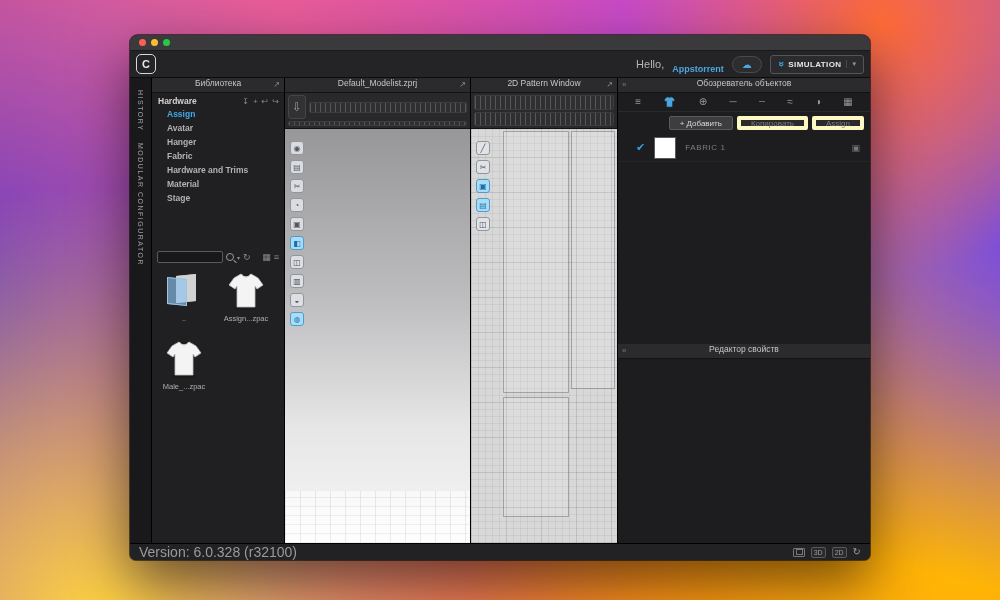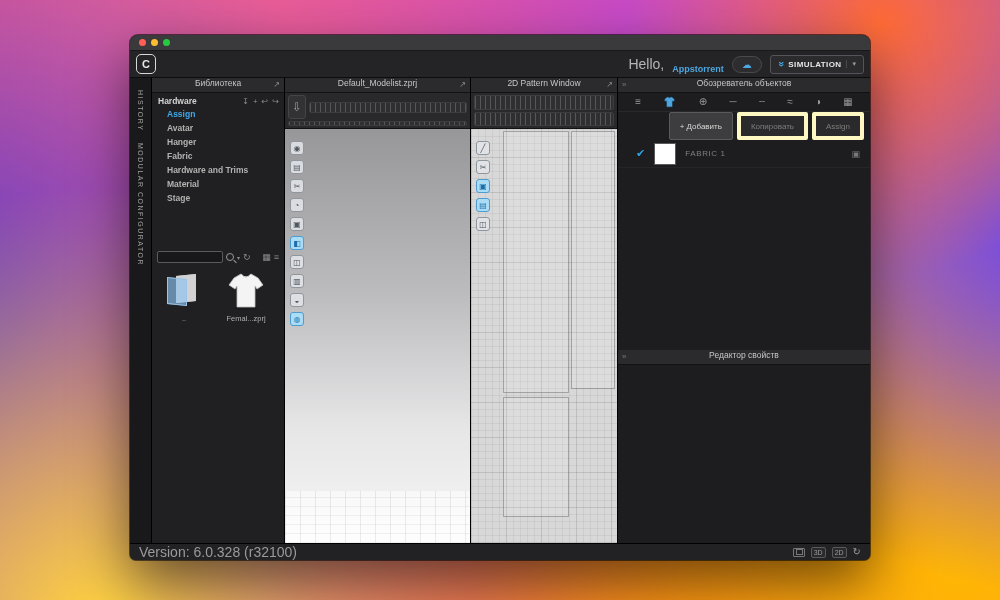--- a/index.html
+++ b/index.html
@@ -30,21 +30,21 @@
   .light { width:7px; height:7px; border-radius:50%; }
   .red{background:#ff5f57;} .yellow{background:#febc2e;} .green{background:#28c840;}
   .win-title { position:absolute; left:0; right:0; text-align:center; font-size:9px; color:#d4d4d4; }
   
   .topbar { height:27px; flex:0 0 27px; background:#242426; border-bottom:1px solid #0c0c0d;
     display:flex; align-items:center; padding:0 6px; }
   .clo-logo { width:20px; height:20px; border:1.5px solid #d8d8d8; border-radius:5px;
     color:#e8e8e8; font-weight:bold; font-size:11px; display:flex; align-items:center;
     justify-content:center; margin-left:0px; }
   .topbar-right { margin-left:auto; display:flex; align-items:center; gap:8px; }
-  .greeting { font-size:14px; color:#b5b5b5; }
+  .greeting { font-size:11px; color:#b5b5b5; }
   .username { font-size:9px; color:#4da6e0; font-weight:bold;margin-top:9px; }
   .cloud-btn { width:30px; height:17px; background:#2d2d2f; border:1px solid #4a4a4c;
     border-radius:9px; color:#4da6e0; font-size:10px; line-height:15px; text-align:center; }
   .sim-btn { height:19px; background:#2b2b2d; border:1px solid #54545a; border-radius:3px;
     display:flex; align-items:center; gap:5px; padding:0 7px; }
   .sim-chevrons { color:#3fa8e8; font-weight:bold; font-size:10px; display:inline-block;
     transform:rotate(90deg); line-height:10px;}
   .sim-label { font-size:8px; font-weight:bold; color:#e6e6e6; letter-spacing:.4px;text-align:center; }
   .sim-caret { color:#9a9a9a; font-size:7px; border-left:1px solid #4a4a4c; padding-left:5px;}
   
@@ -124,21 +124,21 @@
   .piece.b { left:100px; top:2px; width:44px; height:258px; }
   .piece.c { left:32px; top:268px; width:66px; height:120px; }
   
   .rightpanel { flex:1; background:#1d1d1f; display:flex; flex-direction:column; min-width:0; }
   .ob-icons { flex:0 0 19px; display:flex; align-items:center; justify-content:space-around;
     padding:0 6px; border-bottom:1px solid #29292b; }
   .ob-icon { color:#9a9a9a; font-size:10px; line-height:10px; }
   .ob-icon.active svg { display:block; }
   .ob-buttons { flex:0 0 22px; display:flex; align-items:center; justify-content:flex-end;
     gap:4px; padding:0 6px; }
-  .ob-btn { height:28px; border-radius:2px; font-size:8px; display:flex; align-items:center;
+  .ob-btn { height:14px; border-radius:2px; font-size:8px; display:flex; align-items:center;
     padding:0 10px; }
   .ob-btn.primary { background:#3d3d3f; border:1px solid #5a5a5c; color:#d6d6d6; }
   .ob-btn.dim { background:#2a2a2c; border:4px solid #fef9c3; color:#7d7d7d; }
   .fabric-row { flex:0 0 28px; display:flex; align-items:center; gap:9px; padding:0 10px 0 18px;
     border-bottom:1px solid #252527; }
   .fab-check { color:#2f9fe0; font-size:11px; }
   .fab-swatch { width:22px; height:22px; background:#fff; border:1px solid #59595b; }
   .fab-label { font-size:8px; color:#7f7f7f; letter-spacing:.6px; }
   .fab-trash { margin-left:auto; color:#777; font-size:9px; }
   .ob-empty { flex:0 0 182px; }
@@ -233,21 +233,31 @@
           <div class="thumb-label">..</div>
         </div>
         <div class="thumb">
           <div class="thumb-icon">
             <svg class="tshirt" width="44" height="40" viewBox="0 0 40 40">
               <ellipse cx="20" cy="37.5" rx="12" ry="1.6" fill="rgba(0,0,0,0.15)"></ellipse>
               <path d="M8,7 L15,3 Q20,9 25,3 L32,7 L37,14 L31,18 L29,15 L29,36 L11,36 L11,15 L9,18 L3,14 Z" fill="#f4f4f4" stroke="#bfbfbf" stroke-width="0.8"></path>
               <path d="M15,3 Q20,9 25,3" fill="none" stroke="#cfcfcf" stroke-width="1"></path>
             </svg>
           </div>
-          <div class="thumb-label">Femal...zprj</div>
+          <div class="thumb-label">Assign...zpac</div>
+        </div>
+        <div class="thumb">
+          <div class="thumb-icon">
+            <svg class="tshirt" width="44" height="40" viewBox="0 0 40 40">
+              <ellipse cx="20" cy="37.5" rx="12" ry="1.6" fill="rgba(0,0,0,0.15)"></ellipse>
+              <path d="M8,7 L15,3 Q20,9 25,3 L32,7 L37,14 L31,18 L29,15 L29,36 L11,36 L11,15 L9,18 L3,14 Z" fill="#f4f4f4" stroke="#bfbfbf" stroke-width="0.8"></path>
+              <path d="M15,3 Q20,9 25,3" fill="none" stroke="#cfcfcf" stroke-width="1"></path>
+            </svg>
+          </div>
+          <div class="thumb-label">Male_...zpac</div>
         </div>
       </div>
     </div>
 
     <div class="vp3d">
       <div class="panel-header">
         <span>Default_Modelist.zprj</span>
         <span class="popout">↗</span>
       </div>
       <div class="vp-toolbar">

